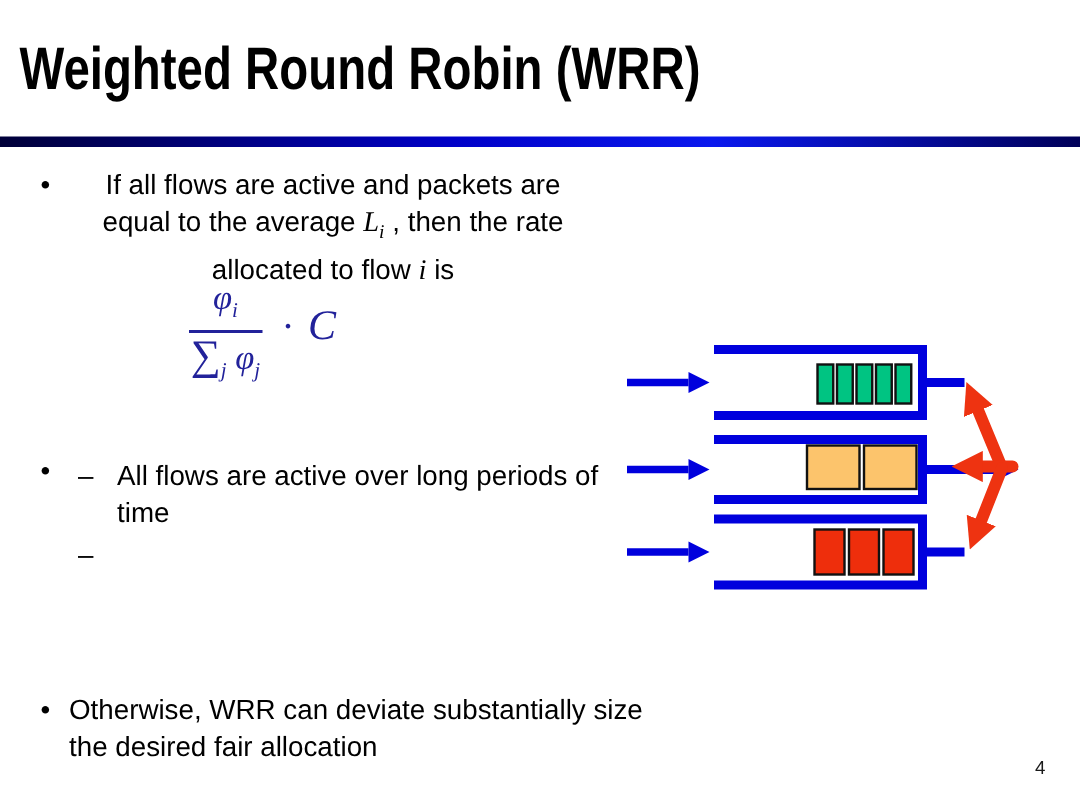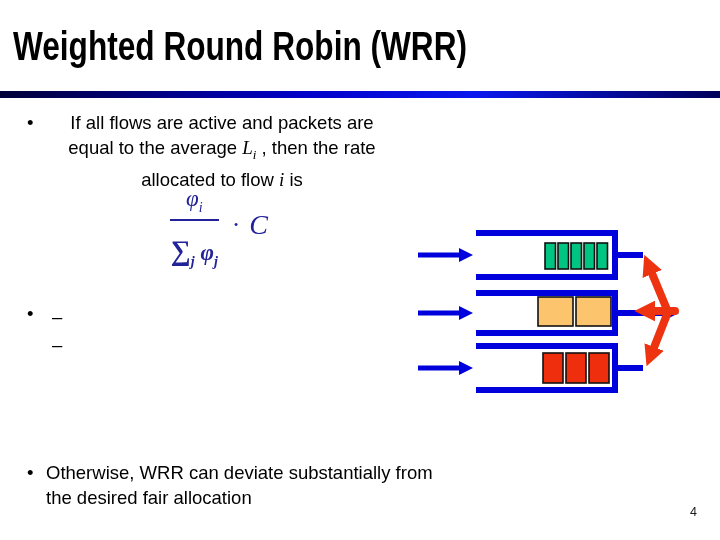--- a/index.html
+++ b/index.html
@@ -33,26 +33,26 @@
   .sub .stxt { width:336px; }
   .m {
     font-family:"Liberation Serif", serif; font-style:italic; font-size:19px;
   }
   .m sub { font-size:13px; font-style:italic; }
   .formula {
     position:absolute; left:126px; top:186px;
     display:flex; align-items:center;
     font-family:"Liberation Serif", serif; color:#22229a;
   }
-  .frac { text-align:center;margin-left:44px; }
+  .frac { text-align:center; }
   .frac .num {
     font-size:23px; font-style:italic; padding:0 16px 3px 16px;
     border-bottom:2px solid #22229a;
   }
-  .frac .den { font-size:23px; font-style:italic; padding-top:14px;font-weight:bold; }
+  .frac .den { font-size:23px; font-style:italic; padding-top:0; }
   .sigma { font-size:28px; font-style:normal; }
   .fsub { font-size:14px; }
   .fdot { font-size:26px; margin:0 9px 6px 13px; }
   .fcap { font-size:28px; font-style:italic; margin-bottom:6px; }
   .diagram { position:absolute; left:415px; top:222px; }
   .page-number {
     position:absolute; left:690px; top:505px;
     font-size:12.5px; color:#1a1a1a;
   }
 </style>
@@ -74,30 +74,31 @@
   </div>
   <span class="fdot">·</span>
   <span class="fcap">C</span>
 </div>
 
 <div class="bullet b2">
   <span class="mark">•</span>
   <span class="txt">
     <span class="sub">
       <span class="dash">–</span>
+      <span class="stxt">All flows are active over long periods of time</span>
     </span>
     <span class="sub">
       <span class="dash">–</span>
     </span>
   </span>
 </div>
 
 <div class="bullet b3">
   <span class="mark">•</span>
-  <span class="txt">Otherwise, WRR can deviate substantially from the desired fair allocation</span>
+  <span class="txt">Otherwise, WRR can deviate substantially size the desired fair allocation</span>
 </div>
 
 <svg class="diagram" width="300" height="180" viewBox="0 0 300 180" xmlns="http://www.w3.org/2000/svg">
   <defs>
     <marker id="mRed" markerUnits="strokeWidth" markerWidth="2.6" markerHeight="2.6" refX="0.4" refY="1.3" orient="auto">
       <path d="M0,0 L2.6,1.3 L0,2.6 Z" fill="#ee3311"></path>
     </marker>
   </defs>
 
   <g fill="none" stroke-width="6" stroke="#0000dd">

